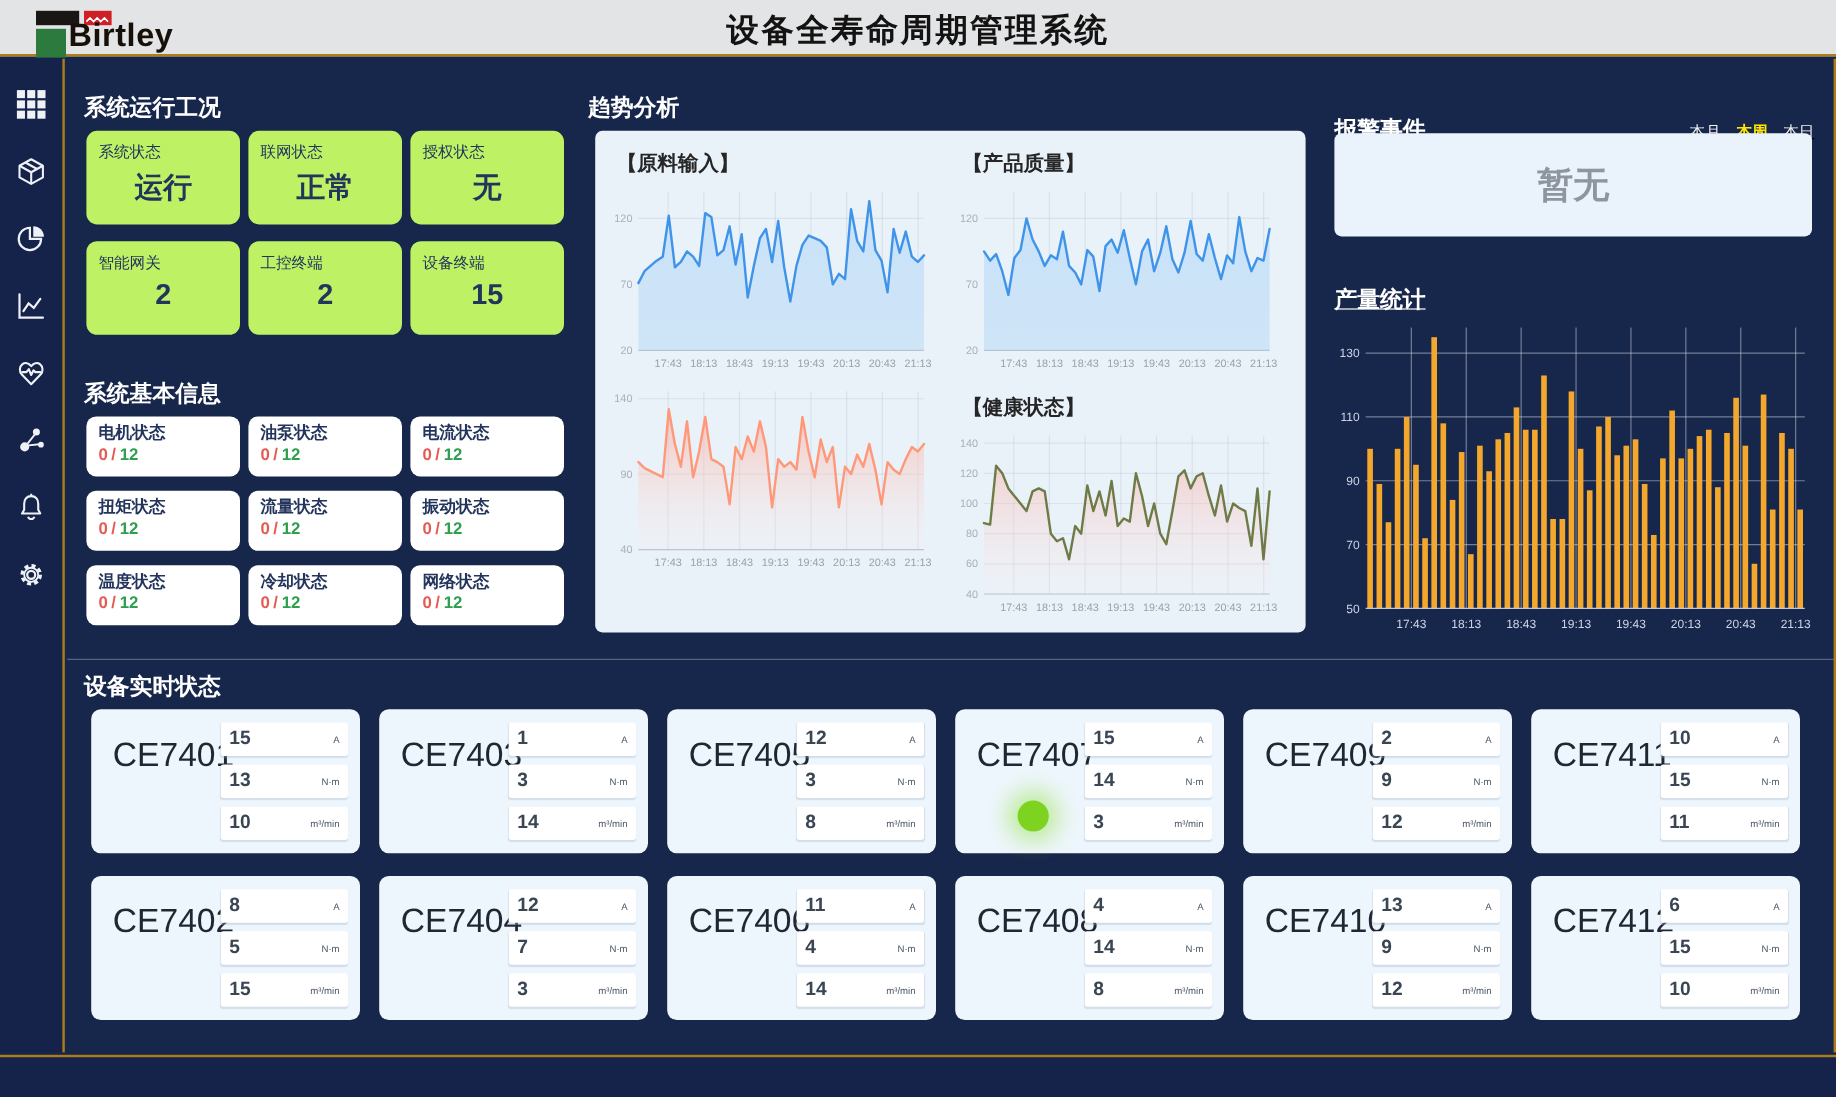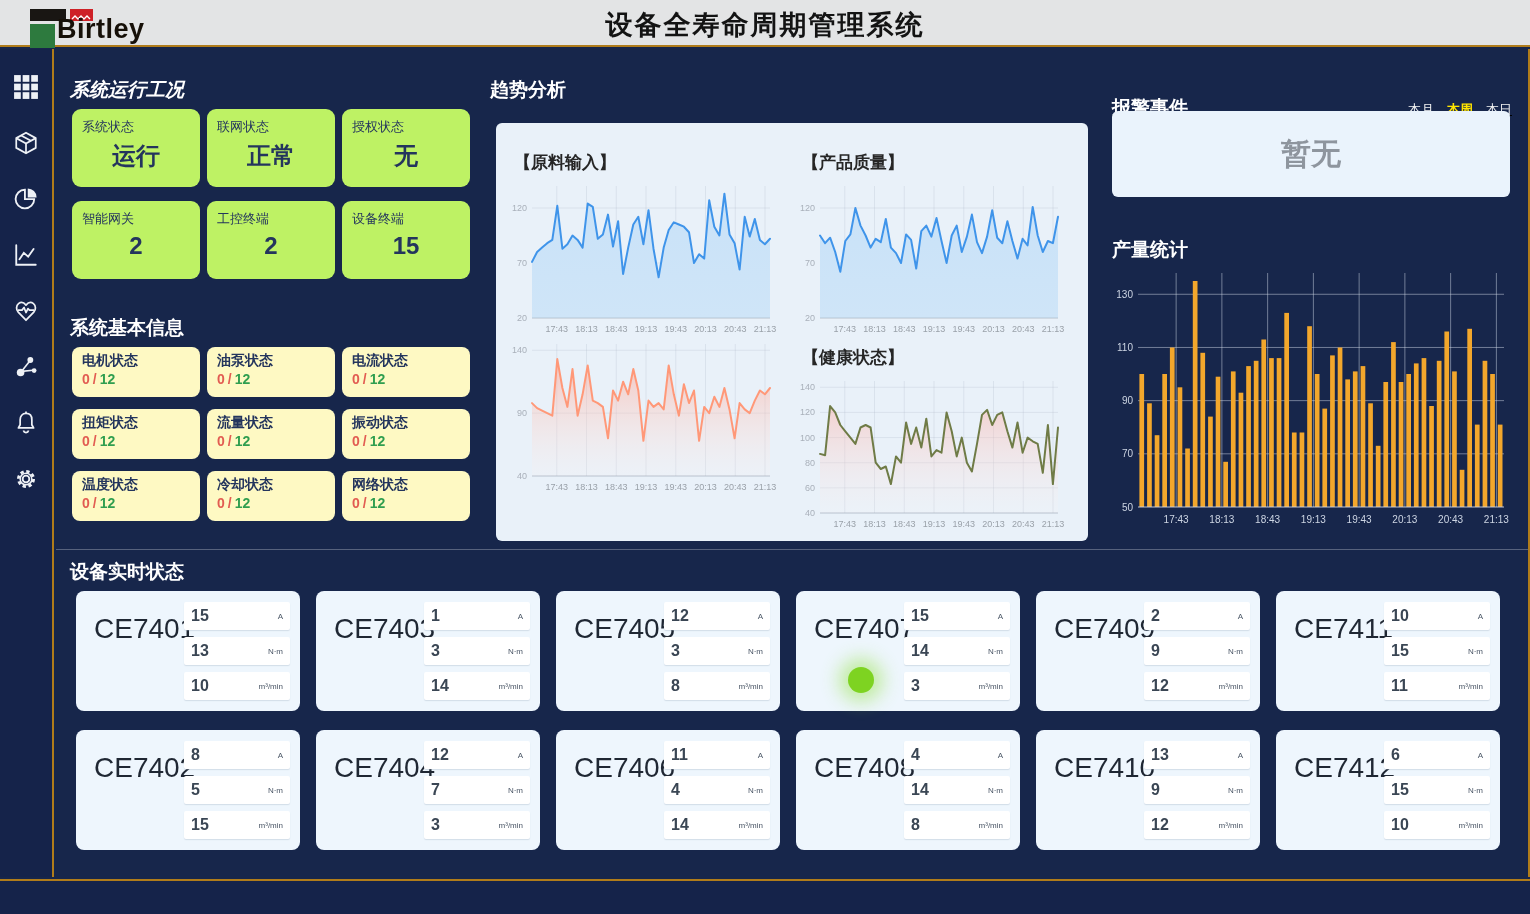--- a/index.html
+++ b/index.html
@@ -19,49 +19,49 @@
   
   .sidebar{position:absolute;top:49px;left:0;width:54px;bottom:37px;background:#15234a;border-right:2px solid #b07c1a;box-sizing:border-box;
     display:flex;flex-direction:column;align-items:center;padding-top:24px;gap:28px;}
   .side-icon{width:28px;height:28px;display:flex;align-items:center;justify-content:center;cursor:pointer;}
   
   .footer{position:absolute;bottom:0;left:0;width:1530px;height:35px;background:#15234a;border-top:2px solid #b07c1a;box-sizing:border-box;}
   
   .main{position:absolute;top:49px;left:56px;right:0;bottom:37px;background:#17264b;border-right:2px solid #b07c1a;box-sizing:border-box;}
   .sec-title{color:#fff;font-weight:bold;font-size:19px;}
   
-  .sys-status-title{position:absolute;left:14px;top:28px;font-style:italic;}
+  .sys-status-title{position:absolute;left:14px;top:28px;}
   .status-grid{position:absolute;left:16px;top:60px;display:grid;grid-template-columns:repeat(3,128px);grid-auto-rows:78px;gap:14px 7px;}
   .status-card{background:#bef264;border-radius:9px;padding:9px 10px;box-sizing:border-box;color:#24355d;}
   .status-card .lbl{font-size:13px;}
   .status-card .val{font-size:24px;font-weight:bold;text-align:center;margin-top:4px;}
   
   .sys-info-title{position:absolute;left:14px;top:266px;}
   .info-grid{position:absolute;left:16px;top:298px;display:grid;grid-template-columns:repeat(3,128px);grid-auto-rows:50px;gap:12px 7px;}
-  .info-card{background:#fef9c3;border-radius:8px;padding:5px 10px;box-sizing:border-box;}
+  .info-card{background:#ffffff;border-radius:8px;padding:5px 10px;box-sizing:border-box;}
   .info-card .lbl{font-size:14px;font-weight:600;color:#24355d;}
   .info-card .cur,.info-card .sep{color:#e25c52;font-weight:bold;font-size:14px;}
   .info-card .sep{margin:0 3px;}
   .info-card .tot{color:#2f9e4f;font-weight:bold;font-size:14px;}
   
   .trend-title{position:absolute;left:434px;top:28px;}
-  .trend-panel{position:absolute;left:440px;top:74px;width:592px;height:418px;background:#e9f1f9;border-radius:6px;
-    display:grid;grid-template-columns:1fr 1fr;grid-template-rows:1fr 1fr;padding:18px 8px;box-sizing:border-box;}
+  .trend-panel{position:absolute;left:440px;top:60px;width:592px;height:418px;background:#e9f1f9;border-radius:6px;
+    display:grid;grid-template-columns:1fr 1fr;grid-template-rows:1fr 1fr;padding:6px 8px;box-sizing:border-box;}
   .trend-cell{position:relative;}
   .chart-title{font-size:17px;font-weight:bold;color:#262626;margin:10px 0 4px 10px;}
   .line-chart{width:272px;height:158px;margin-left:2px;}
   
   .alarm-head{position:absolute;left:1056px;top:26px;width:400px;display:flex;justify-content:space-between;align-items:baseline;text-decoration:underline;}
   .alarm-tabs{display:flex;gap:13px;font-size:13px;color:#f2f2f2;}
   .alarm-tab{cursor:pointer;margin-top:26px;}
   .alarm-tab.active{color:#ffe400;font-weight:bold;}
   .alarm-empty{position:absolute;left:1056px;top:62px;width:398px;height:86px;background:#eaf3fc;border-radius:6px;
     display:flex;align-items:center;justify-content:center;font-size:30px;font-weight:bold;color:#8e959e;}
   
-  .prod-title{position:absolute;left:1056px;top:188px;}
+  .prod-title{position:absolute;left:1056px;top:188px;text-decoration:underline;}
   .bar-chart{position:absolute;left:1052px;top:214px;width:406px;height:266px;}
   
   .devices-sep{position:absolute;left:0;right:0;top:500px;border-top:1px solid rgba(255,255,255,0.28);}
   .devices-title{position:absolute;left:14px;top:510px;}
   .device-grid{position:absolute;left:20px;top:542px;display:grid;grid-template-columns:repeat(6,224px);grid-auto-rows:120px;gap:19px 16px;}
   .device-card{position:relative;background:#eef6fd;border-radius:8px;cursor:pointer;}
   .device-name{position:absolute;left:18px;top:22px;font-size:28px;color:#1f2733;}
   .device-vals{position:absolute;right:10px;top:11px;width:106px;}
   .dv-row{background:#ffffff;border-radius:2px;height:28px;margin-bottom:7px;display:flex;align-items:center;justify-content:space-between;padding:0 7px;box-shadow:0 1px 1px rgba(160,175,195,.35);}
   .dv-num{font-size:16px;font-weight:bold;color:#3a4654;}

